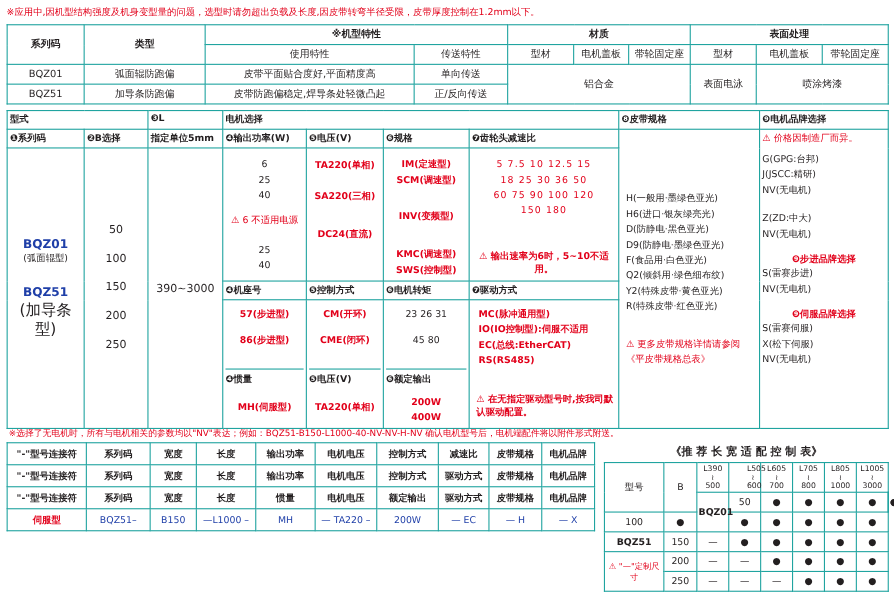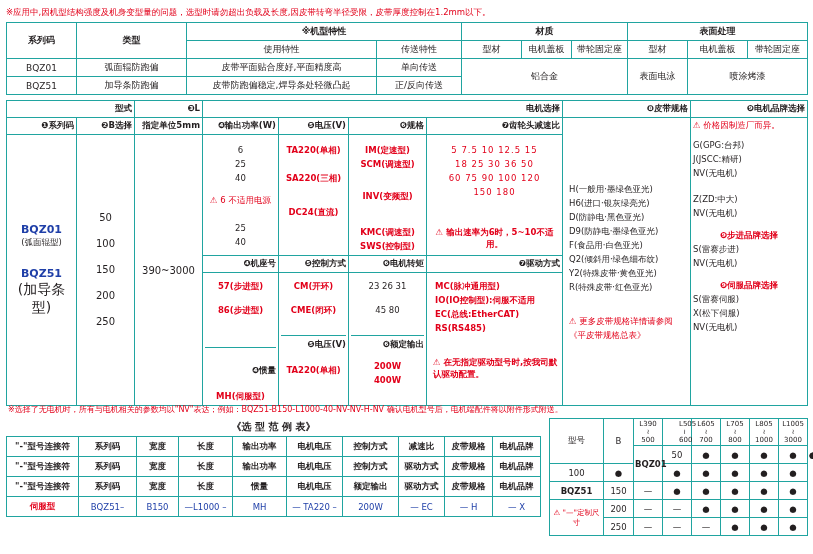--- a/index.html
+++ b/index.html
@@ -15,21 +15,21 @@
   .note-top{color:#e2001a;font-size:8.5px;line-height:12px;margin:2px 0 4px 0;}
   table{border-collapse:collapse;}
   .t1{width:801px;margin:0 auto 5px auto;table-layout:fixed;}
   .t1 td,.t1 th{border:1px solid #20a4a0;text-align:center;vertical-align:middle;font-size:9px;padding:2px 1px;color:#231f20;font-weight:normal;}
   .t1 .hd{font-weight:bold;}
   .code{color:#1f3fa8;font-weight:bold;font-size:10px;}
   .redhd{color:#e2001a;}
   .t2{width:801px;margin:0 auto;table-layout:fixed;}
   .t2 td{border:1px solid #20a4a0;vertical-align:top;font-size:8.5px;padding:2px 2px;}
   .t2 .c{text-align:center;}
-  .hdr{font-weight:bold;text-align:right;vertical-align:middle;}
+  .hdr{font-weight:bold;text-align:left;vertical-align:middle;}
   .blue{color:#1f3fa8;}
   .red{color:#e2001a;}
   .bigcode{color:#1f3fa8;font-weight:bold;font-size:11px;line-height:14px;}
   .wline{line-height:14px;}
   .notes{color:#e2001a;font-size:8px;line-height:12px;margin:4px 0 2px 2px;}
   .secttl{text-align:center;font-weight:bold;font-size:10px;padding:2px 0;}
   .t3{width:530px;table-layout:fixed;}
   .t3 td{border:1px solid #20a4a0;text-align:center;font-size:8.5px;padding:2px 1px;height:15px;}
   .t3 .lab{color:#e2001a;font-weight:bold;}
   .t3 .hd2{font-weight:bold;}
@@ -222,21 +222,21 @@
       <td class="hdr">❻电机转矩</td>
       <td class="hdr">❼驱动方式</td>
     </tr>
     <tr>
       <td class="c">
         <div class="red wline" style="padding-top:4px;font-weight:bold;">
           <div>57(步进型)</div>
           <div style="height:10px"></div>
           <div>86(步进型)</div>
         </div>
-        <div class="hdr" style="margin-top:30px;border-top:1px solid #20a4a0;padding-top:17px;">❹惯量</div>
+        <div class="hdr" style="margin-top:18px;border-top:1px solid #20a4a0;padding-top:3px;">❹惯量</div>
         <div class="red" style="margin-top:14px;font-weight:bold;">MH(伺服型)</div>
       </td>
       <td class="c">
         <div class="red wline" style="padding-top:4px;font-weight:bold;">
           <div>CM(开环)</div>
           <div style="height:10px"></div>
           <div>CME(闭环)</div>
         </div>
         <div class="hdr" style="margin-top:18px;border-top:1px solid #20a4a0;padding-top:3px;">❺电压(V)</div>
         <div class="red" style="margin-top:14px;font-weight:bold;">TA220(单相)</div>
@@ -263,21 +263,20 @@
         <div class="red" style="margin-top:22px;text-align:left;padding-left:4px;font-weight:bold;">⚠ 在无指定驱动型号时,按我司默认驱动配置。</div>
       </td>
     </tr>
   </tbody>
     </table>
 
   <div class="notes" style="margin-top:-2px">※选择了无电机时，所有与电机相关的参数均以"NV"表达；例如：BQZ51-B150-L1000-40-NV-NV-H-NV  确认电机型号后，电机端配件将以附件形式附送。</div>
 
   <div class="bottom">
     <div>
-      <div class="secttl">《选 型 范 例 表》</div>
       <table class="t3">
         <colgroup>
           <col style="width:72px">
             <col style="width:58px">
             <col style="width:42px">
             <col style="width:54px">
           <col style="width:54px">
             <col style="width:56px">
             <col style="width:56px">
             <col style="width:46px">
@@ -331,20 +330,21 @@
           <td class="blue">200W</td>
           <td class="blue">—  EC</td>
           <td class="blue">—  H</td>
           <td class="blue">—  X</td>
         </tr>
       </tbody>
         </table>
     </div>
 
     <div>
+      <div class="secttl">《推 荐 长 宽 适 配 控 制 表》</div>
       <table class="t4">
         <colgroup>
           <col style="width:54px">
             <col style="width:30px">
           <col style="width:29px">
             <col style="width:29px">
             <col style="width:29px">
           <col style="width:29px">
             <col style="width:29px">
             <col style="width:29px">

